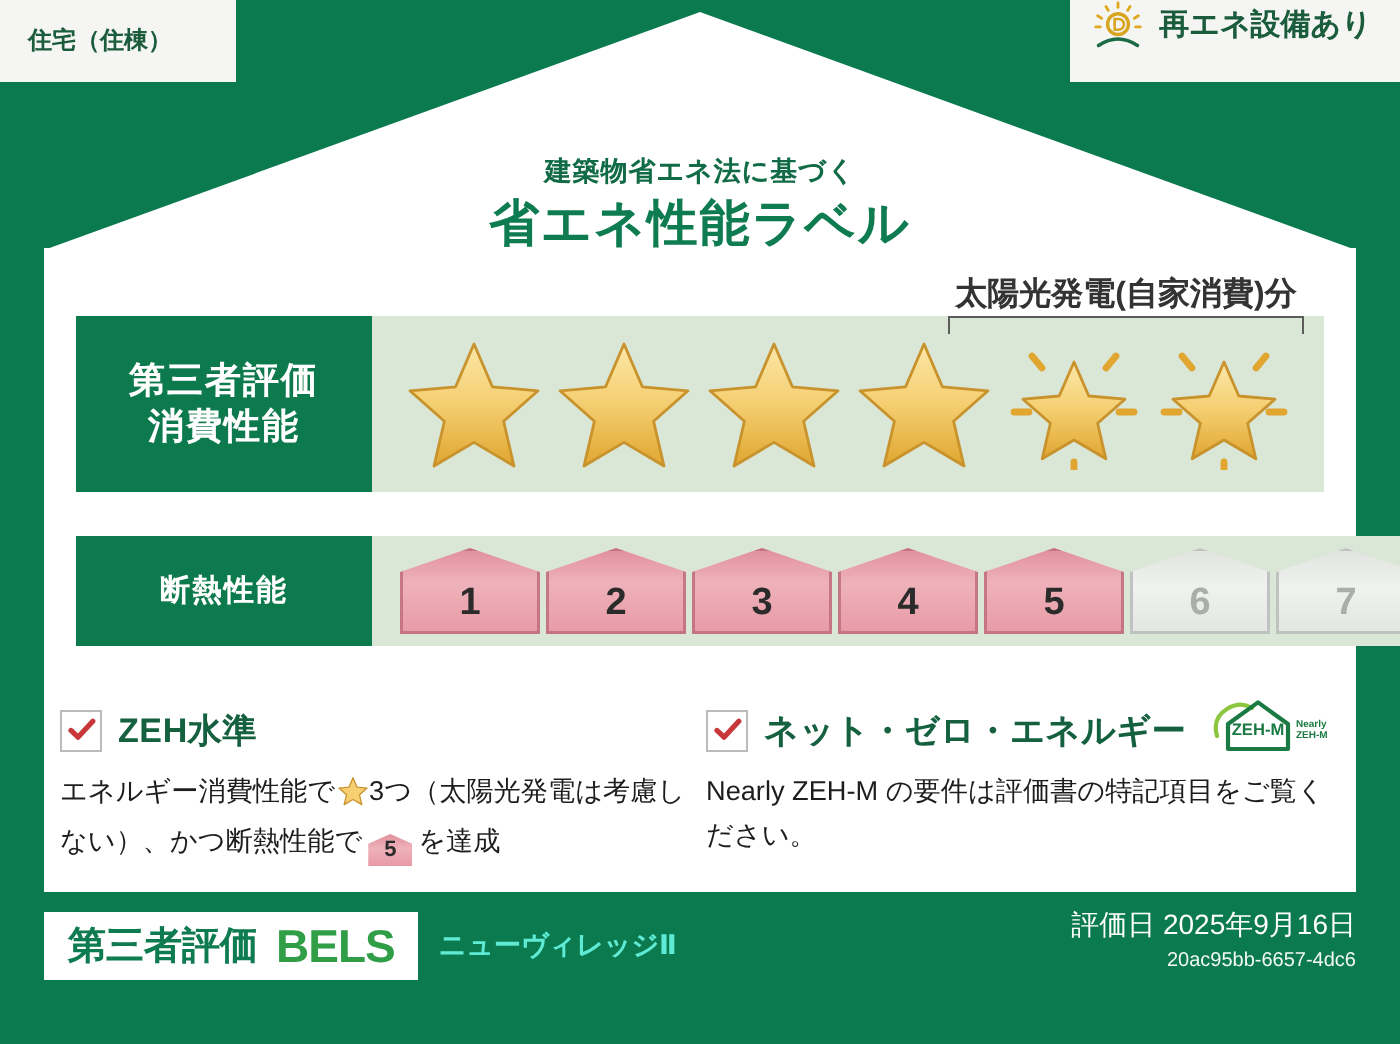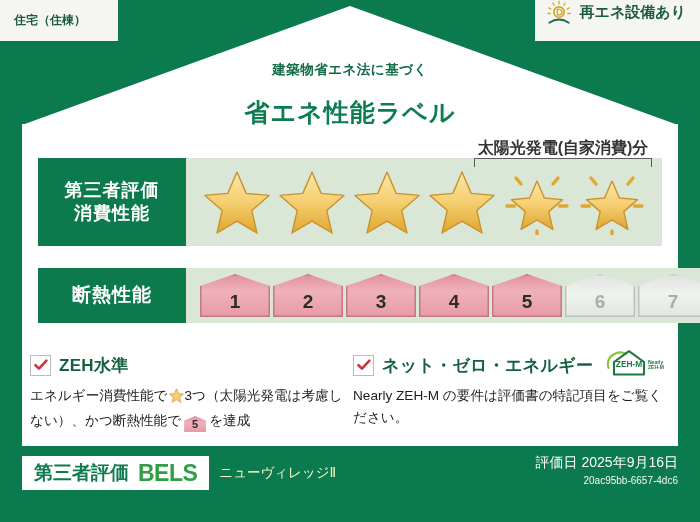--- a/index.html
+++ b/index.html
@@ -60,25 +60,25 @@
   }
   .sun-icon{width:28px;height:26px;flex:0 0 auto;display:block;}
 
   
   #title-block{
     position:absolute;left:0;right:0;top:62px;
     text-align:center;
   }
   #title-sub{
     font-size:13.5px;font-weight:bold;color:#116b47;
-    letter-spacing:0.5px;line-height:1.2;
+    letter-spacing:0.5px;line-height:1.2;margin-top:16px;
   }
   #title-main{
     font-size:25px;font-weight:bold;color:#0e7c50;
-    letter-spacing:1px;line-height:1.25;margin-top:19px;
+    letter-spacing:1px;line-height:1.25;margin-top:3px;
   }
 
   
   .metric-row{
     position:absolute;
     display:flex;align-items:stretch;
     box-sizing:border-box;
   }
   #row-energy{left:38px;top:158px;width:624px;height:88px;}
   #row-insul{left:38px;top:268px;width:624px;height:55px;}
@@ -87,21 +87,21 @@
     background:#0c7a4d;
     color:#ffffff;
     flex:0 0 148px;
     display:flex;flex-direction:column;
     align-items:center;justify-content:center;
     font-weight:bold;line-height:1.28;
     letter-spacing:1px;
     text-align:center;
   }
   #row-energy .metric-key{font-size:18px;}
-  #row-insul .metric-key{font-size:19px;}
+  #row-insul .metric-key{font-size:15px;}
 
   .metric-val{
     flex:1 1 auto;
     background:#dbe7d6;
     position:relative;
     display:flex;align-items:center;
   }
 
   
   .stars-wrap{
@@ -214,21 +214,21 @@
     display:flex;align-items:center;
   }
   #bels-box{
     background:#ffffff;
     height:34px;padding:0 12px;
     display:flex;align-items:center;gap:9px;
   }
   #bels-label{font-size:19px;font-weight:bold;color:#0e7c50;letter-spacing:0px;}
   #bels-mark{font-size:23px;font-weight:bold;color:#2f9e46;letter-spacing:-0.5px;}
   #project-name{
-    color:#fef9c3;font-size:13.5px;margin-left:10px;white-space:nowrap;
+    color:#5eead4;font-size:13.5px;margin-left:10px;white-space:nowrap;font-weight:bold;
   }
   #footer-right{
     position:absolute;right:22px;top:8px;text-align:right;color:#ffffff;
   }
   #eval-date{font-size:14px;white-space:nowrap;text-align:center;}
   #eval-id{font-size:10px;margin-top:3px;white-space:nowrap;opacity:.95;}
 </style>
 </head>
 <body>
 

